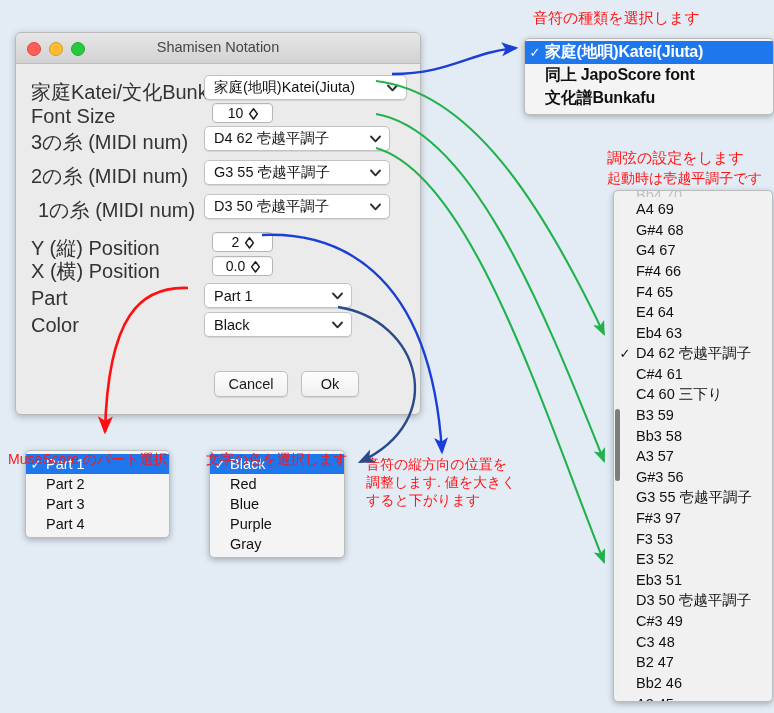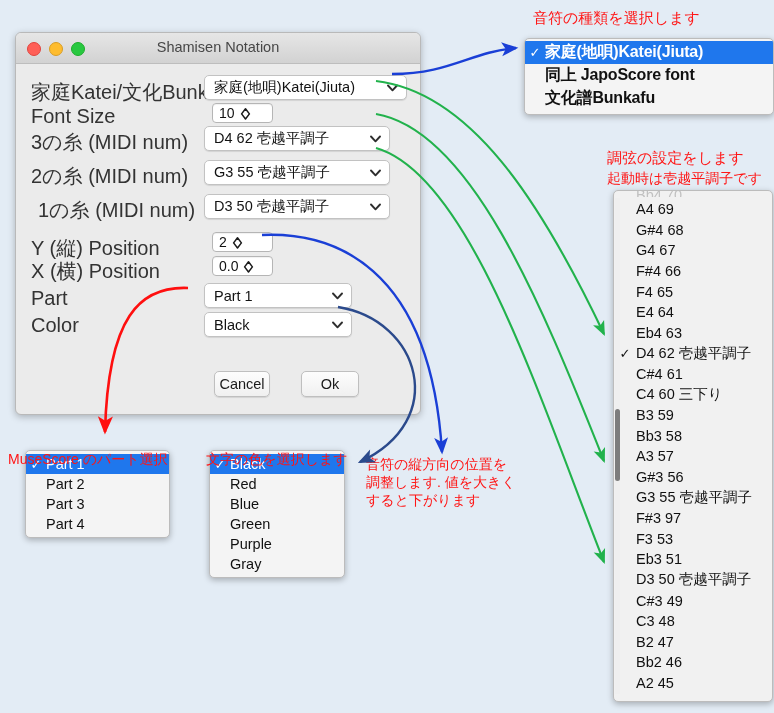--- a/index.html
+++ b/index.html
@@ -78,21 +78,21 @@
   }
   .chev svg { display:block; margin: 0 auto; }
 
   
   .stepper {
     position: absolute;
     height: 20px;
     background: #fff;
     border: 1px solid #b5b5b5;
     border-radius: 4px;
-    display: flex; align-items: center; justify-content: flex-start;
+    display: flex; align-items: center; justify-content: center;
     padding: 0 4px 0 6px;
     font-size: 14px;
     color: #111;
     box-sizing: border-box;
     box-shadow: inset 0 1px 1px rgba(0,0,0,0.06);
   }
   .stepper .sval { margin-right: 5px; }
   .stepper .sarrows { width: 11px; height: 12px; }
 
   .pushbtn {
@@ -288,21 +288,21 @@
 
       <div class="stepper" style="left:196px; top:192px; width:61px;">
         <span class="sval">0.0</span>
         <span class="sarrows">
           <svg width="11" height="12" viewBox="0 0 11 12">
               <path d="M5.5 0.8 L9.4 5.9 L5.5 11 L1.6 5.9 Z" fill="none" stroke="#1a1a1a" stroke-width="1.5" stroke-linejoin="round"></path>
             </svg>
         </span>
       </div>
 
-      <div class="pushbtn" style="left:198px; top:307px; width:56px;">Cancel</div>
+      <div class="pushbtn" style="left:198px; top:307px; width:74px;">Cancel</div>
       <div class="pushbtn" style="left:285px; top:307px; width:58px;">Ok</div>
     </div>
   </div>
 
   <div class="menu" id="menu-notation">
     <div class="mrow sel">
       <span class="tick">✓</span>
       <span class="lab">家庭(地唄)Katei(Jiuta)</span>
     </div>
     <div class="mrow">
@@ -339,24 +339,20 @@
       <span class="tick">✓</span>
       <span class="lab">Black</span>
     </div>
     <div class="mrow">
       <span class="tick"></span>
       <span class="lab">Red</span>
     </div>
     <div class="mrow">
       <span class="tick"></span>
       <span class="lab">Blue</span>
-    </div>
-    <div class="mrow">
-      <span class="tick"></span>
-      <span class="lab">Green</span>
     </div>
     <div class="mrow">
       <span class="tick"></span>
       <span class="lab">Purple</span>
     </div>
     <div class="mrow">
       <span class="tick"></span>
       <span class="lab">Gray</span>
     </div>
   </div>
@@ -427,20 +423,24 @@
             <span class="tick"></span>
             <span class="lab">G3 55 壱越平調子</span>
           </div>
           <div class="mrow">
             <span class="tick"></span>
             <span class="lab">F#3 97</span>
           </div>
           <div class="mrow">
             <span class="tick"></span>
             <span class="lab">F3 53</span>
+          </div>
+          <div class="mrow">
+            <span class="tick"></span>
+            <span class="lab">E3 52</span>
           </div>
           <div class="mrow">
             <span class="tick"></span>
             <span class="lab">Eb3 51</span>
           </div>
           <div class="mrow">
             <span class="tick"></span>
             <span class="lab">D3 50 壱越平調子</span>
           </div>
           <div class="mrow">

